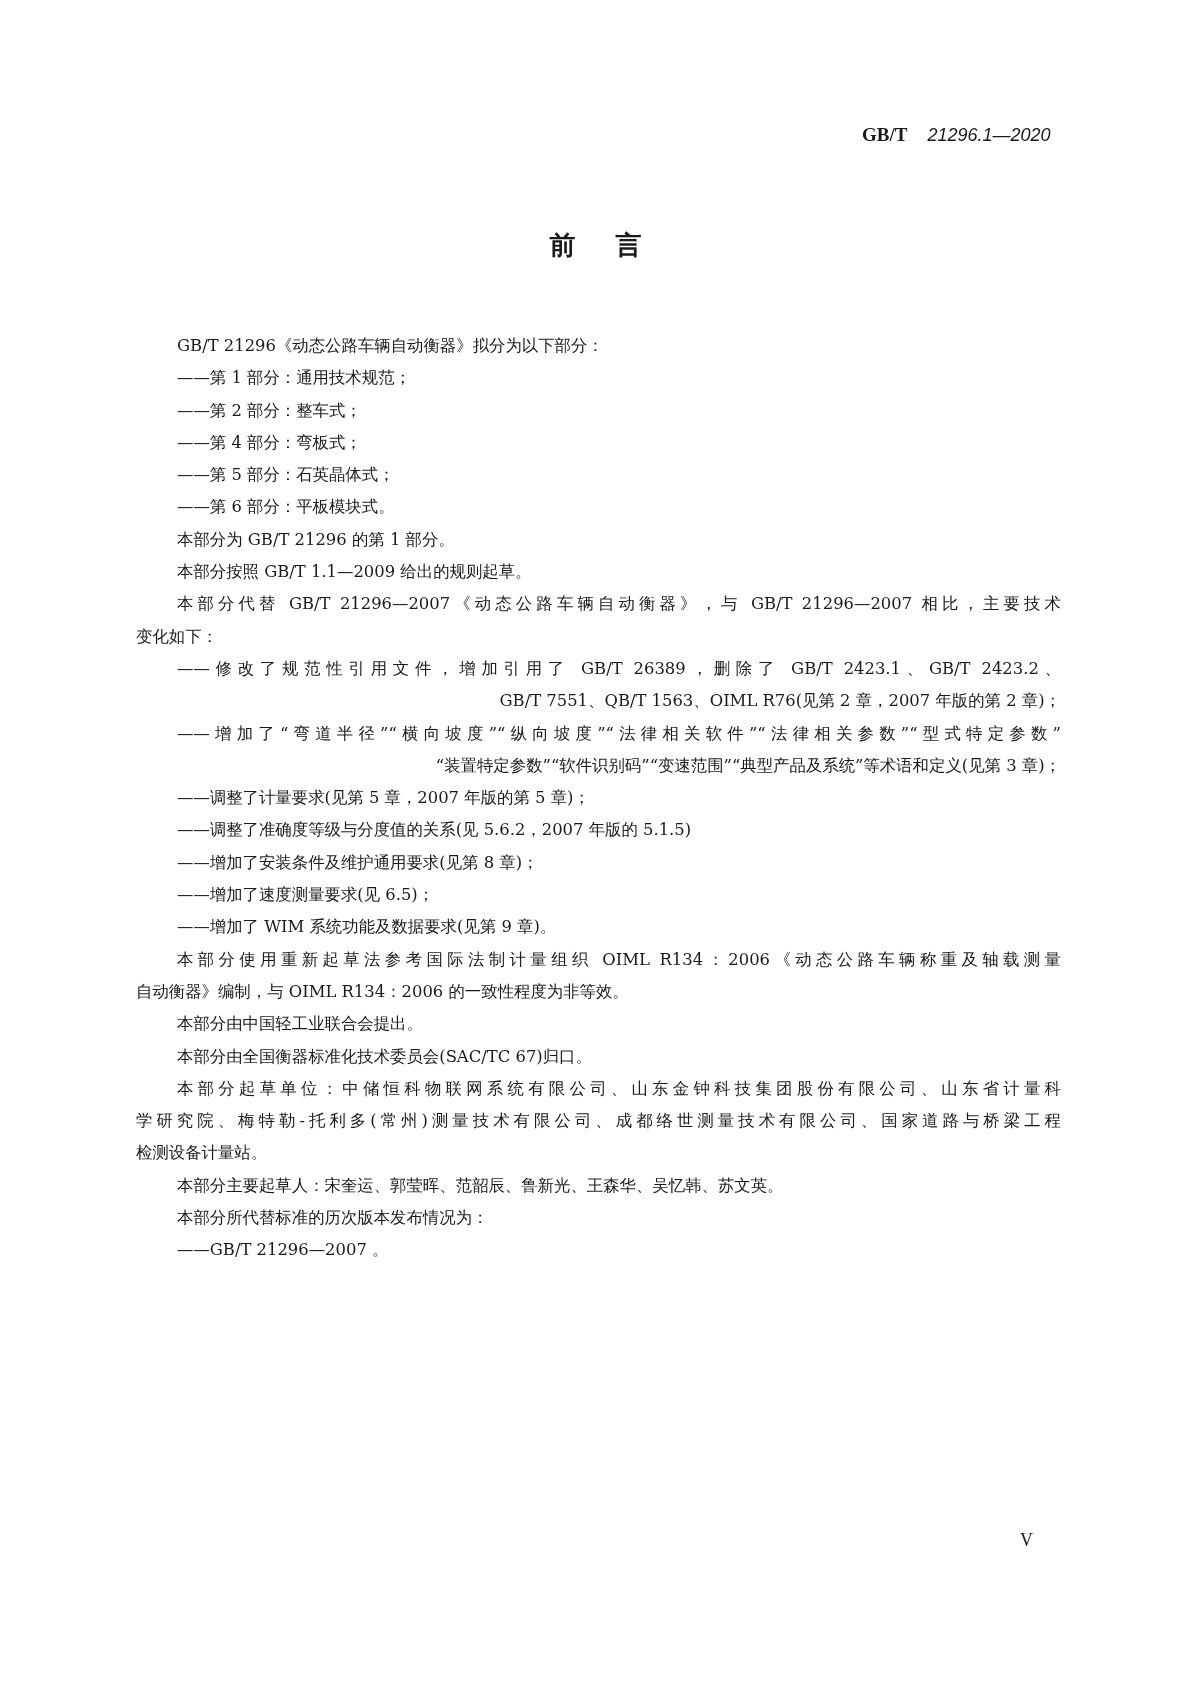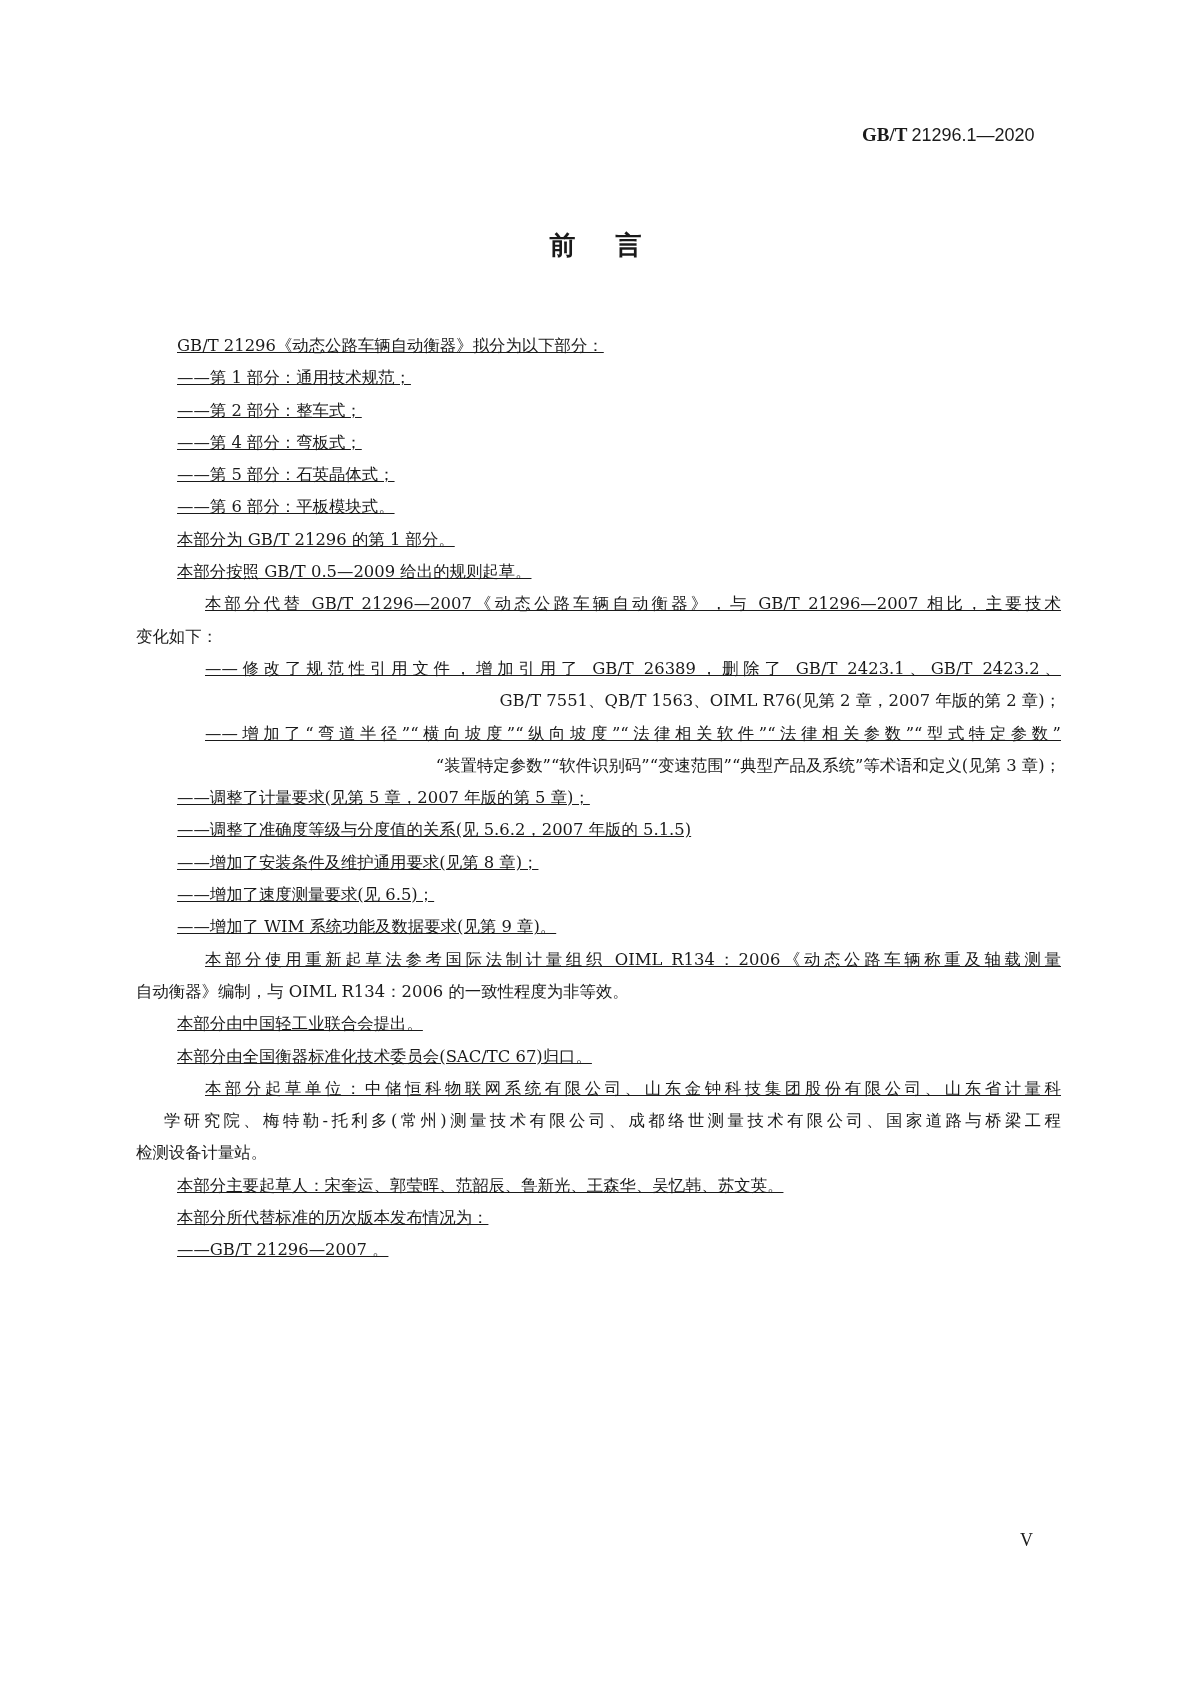--- a/index.html
+++ b/index.html
@@ -1,48 +1,48 @@
 <!DOCTYPE html>
 <html><head>
 <meta charset="utf-8">
 <style>
   html, body { margin: 0; padding: 0; background: #ffffff; }
   body { width: 1191px; height: 1684px; position: relative; overflow: hidden;
          font-family: "DejaVu Serif", "Liberation Serif", serif; color: #1a1a1a; }
   .std-code { position: absolute; top: 124px; left: 862px; font-size: 18px; white-space: nowrap; }
   .std-code .prefix { font-family: "Liberation Serif", serif; font-weight: bold; font-size: 19px; }
-  .std-code .num { font-family: "Liberation Sans", sans-serif; margin-left: 4px; }
+  .std-code .num { font-family: "Liberation Sans", sans-serif; margin-left: 20px; font-style: italic; }
   .title { position: absolute; top: 228px; left: 0; width: 1191px; text-align: center;
            font-family: Liberation Sans, sans-serif; font-weight: bold; font-size: 26px;
            letter-spacing: 40px; text-indent: 40px; }
   .body { position: absolute; top: 330px; left: 136px; width: 925px; font-size: 16.4px; }
   .line { height: 32.3px; line-height: 32.3px; white-space: nowrap; overflow: visible; }
-  .ind { padding-left: 41px; text-decoration: underline; }
+  .ind { padding-left: 41px; }
   .cont { padding-left: 75px; text-align: right; }
-  .just { text-align: justify; text-align-last: justify; margin-left: 28px; }
+  .just { text-align: justify; text-align-last: justify; }
   .page-num { position: absolute; top: 1530px; left: 1020px; font-family: "Liberation Serif", serif; font-size: 18px; }
 </style>
 </head>
 <body>
 
 <div class="std-code">
   <span class="prefix">GB/T</span><span class="num">21296.1—2020</span>
 </div>
 
 <div class="title">前言</div>
 
 <div class="body" id="body">
     <div class="line ind">GB/T 21296《动态公路车辆自动衡器》拟分为以下部分：</div>
     <div class="line ind">——第 1 部分：通用技术规范；</div>
     <div class="line ind">——第 2 部分：整车式；</div>
     <div class="line ind">——第 4 部分：弯板式；</div>
     <div class="line ind">——第 5 部分：石英晶体式；</div>
     <div class="line ind">——第 6 部分：平板模块式。</div>
     <div class="line ind">本部分为 GB/T 21296 的第 1 部分。</div>
-    <div class="line ind">本部分按照 GB/T 0.5—2009 给出的规则起草。</div>
+    <div class="line ind">本部分按照 GB/T 1.1—2009 给出的规则起草。</div>
     <div class="line ind just">本部分代替 GB/T 21296—2007《动态公路车辆自动衡器》，与 GB/T 21296—2007 相比，主要技术</div>
     <div class="line ">变化如下：</div>
     <div class="line ind just">——修改了规范性引用文件，增加引用了 GB/T 26389，删除了 GB/T 2423.1、GB/T 2423.2、</div>
     <div class="line cont">GB/T 7551、QB/T 1563、OIML R76(见第 2 章，2007 年版的第 2 章)；</div>
     <div class="line ind just">——增加了“弯道半径”“横向坡度”“纵向坡度”“法律相关软件”“法律相关参数”“型式特定参数”</div>
     <div class="line cont">“装置特定参数”“软件识别码”“变速范围”“典型产品及系统”等术语和定义(见第 3 章)；</div>
     <div class="line ind">——调整了计量要求(见第 5 章，2007 年版的第 5 章)；</div>
     <div class="line ind">——调整了准确度等级与分度值的关系(见 5.6.2，2007 年版的 5.1.5)</div>
     <div class="line ind">——增加了安装条件及维护通用要求(见第 8 章)；</div>
     <div class="line ind">——增加了速度测量要求(见 6.5)；</div>

